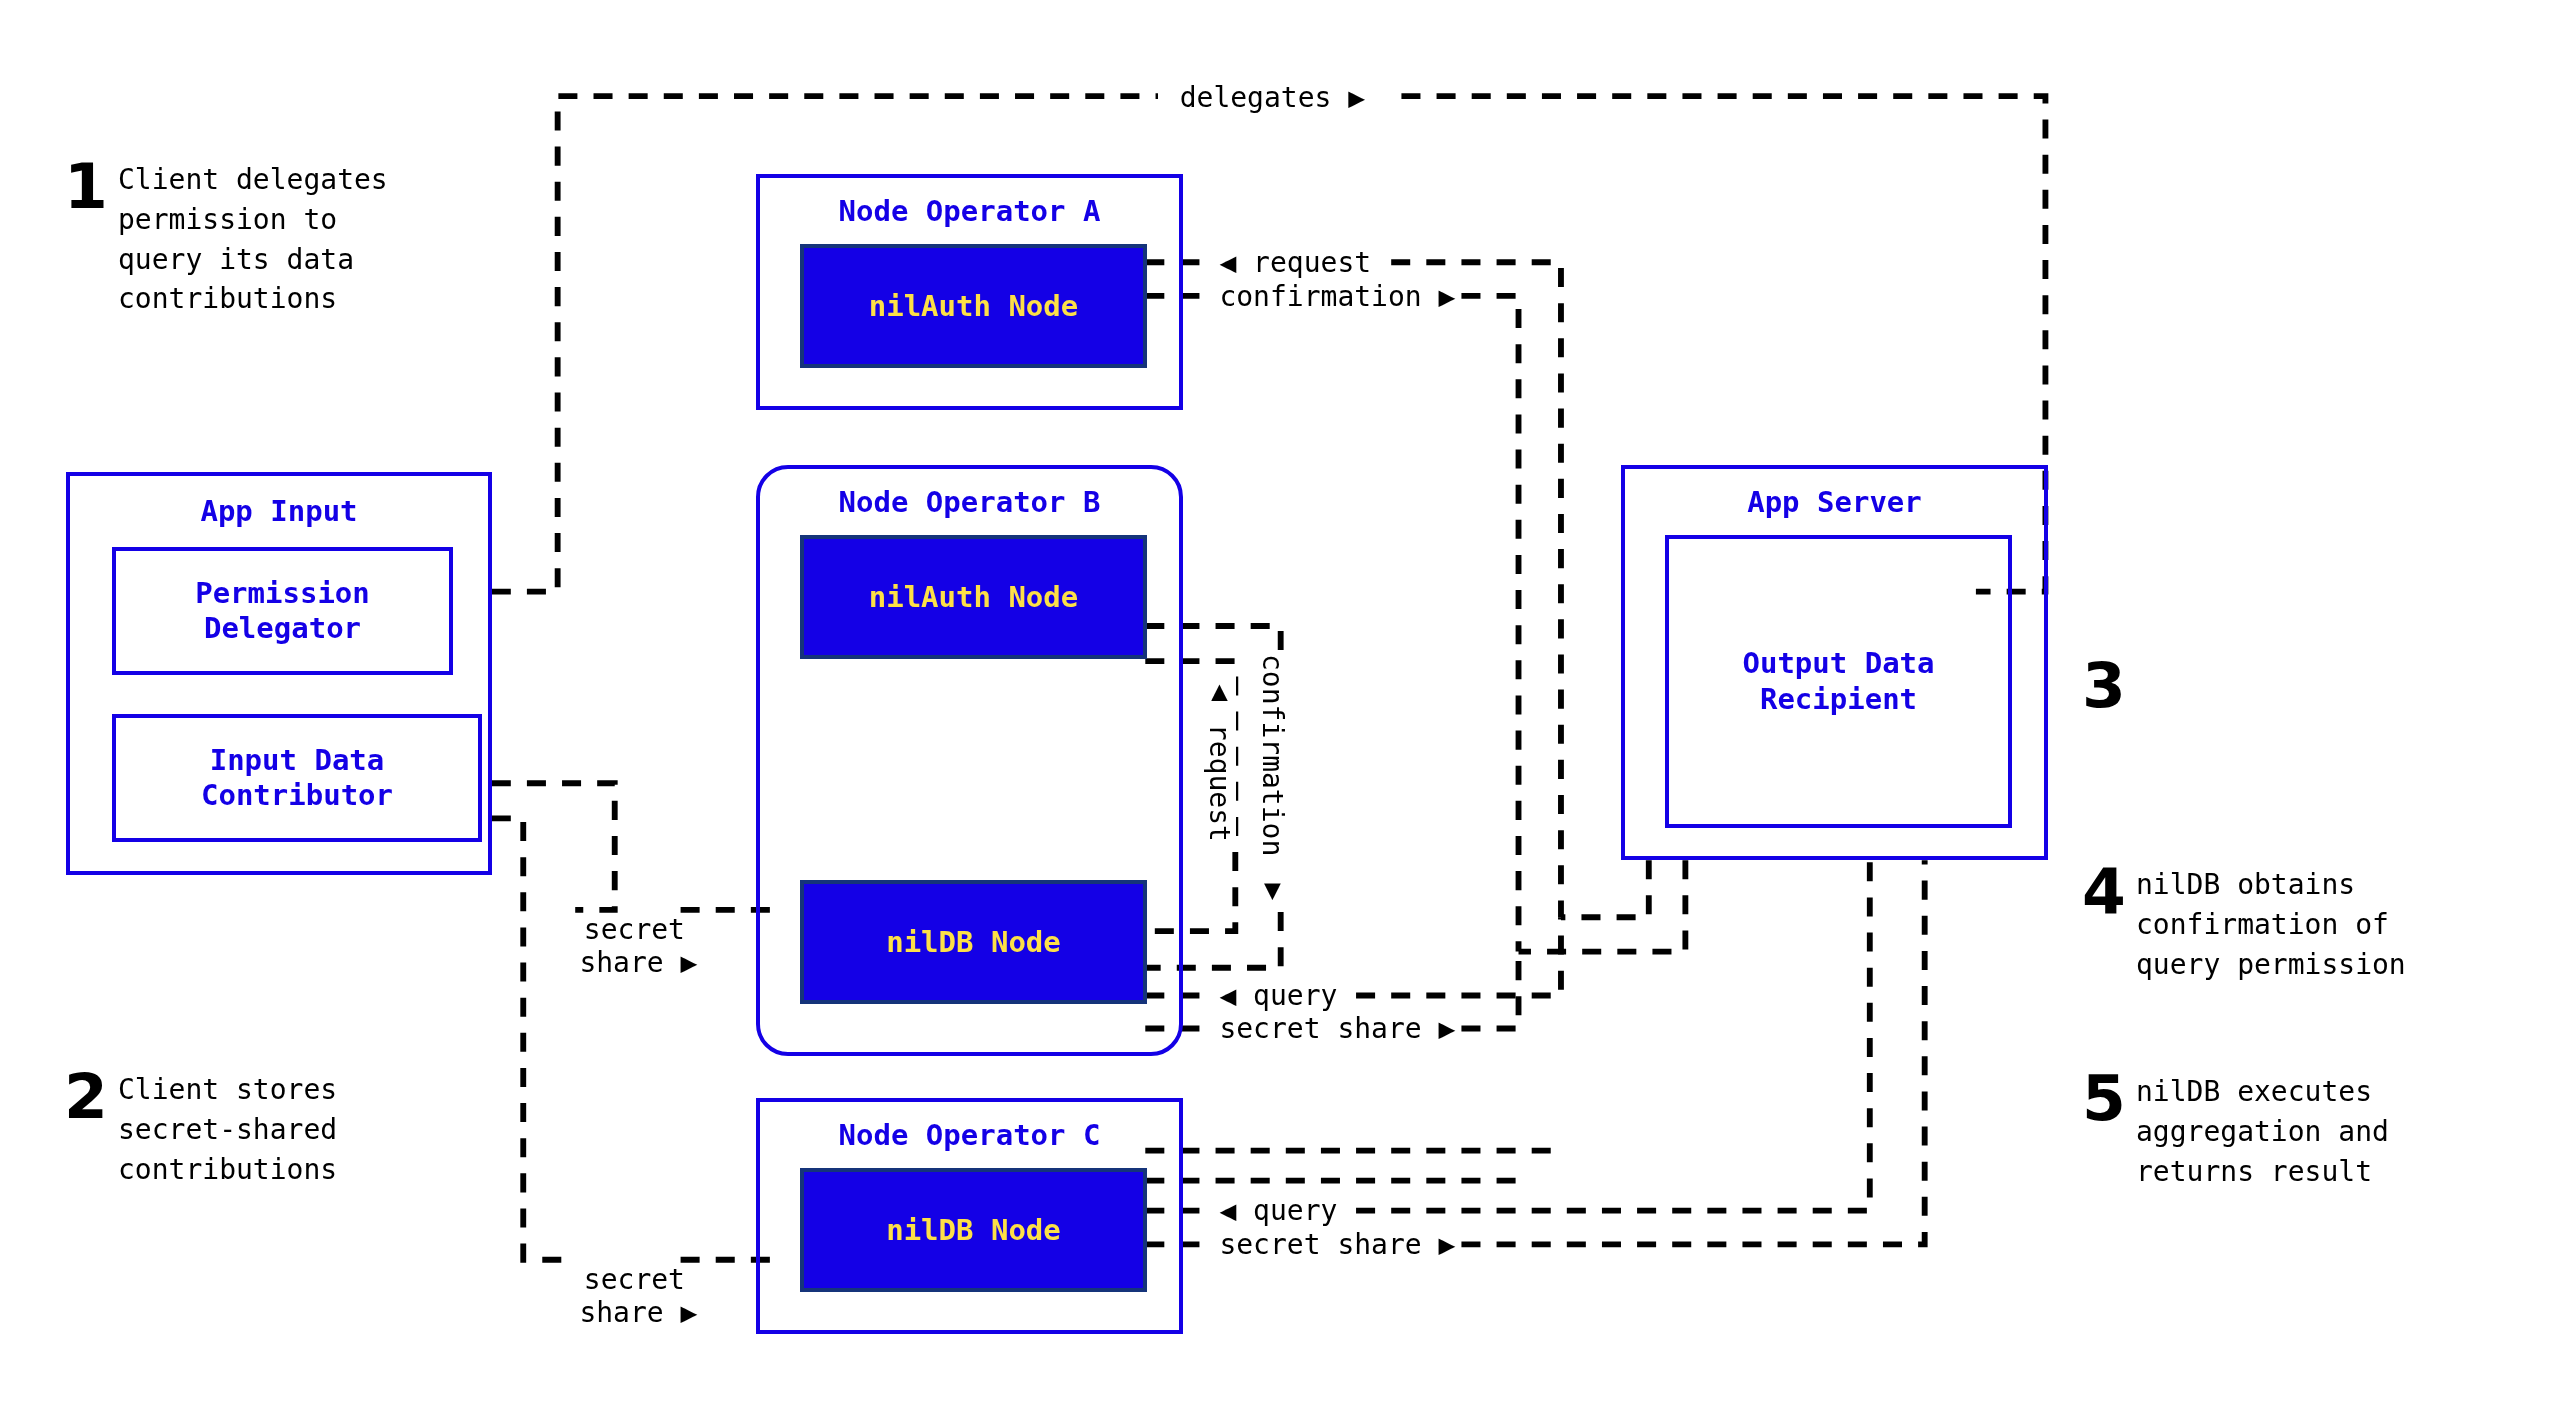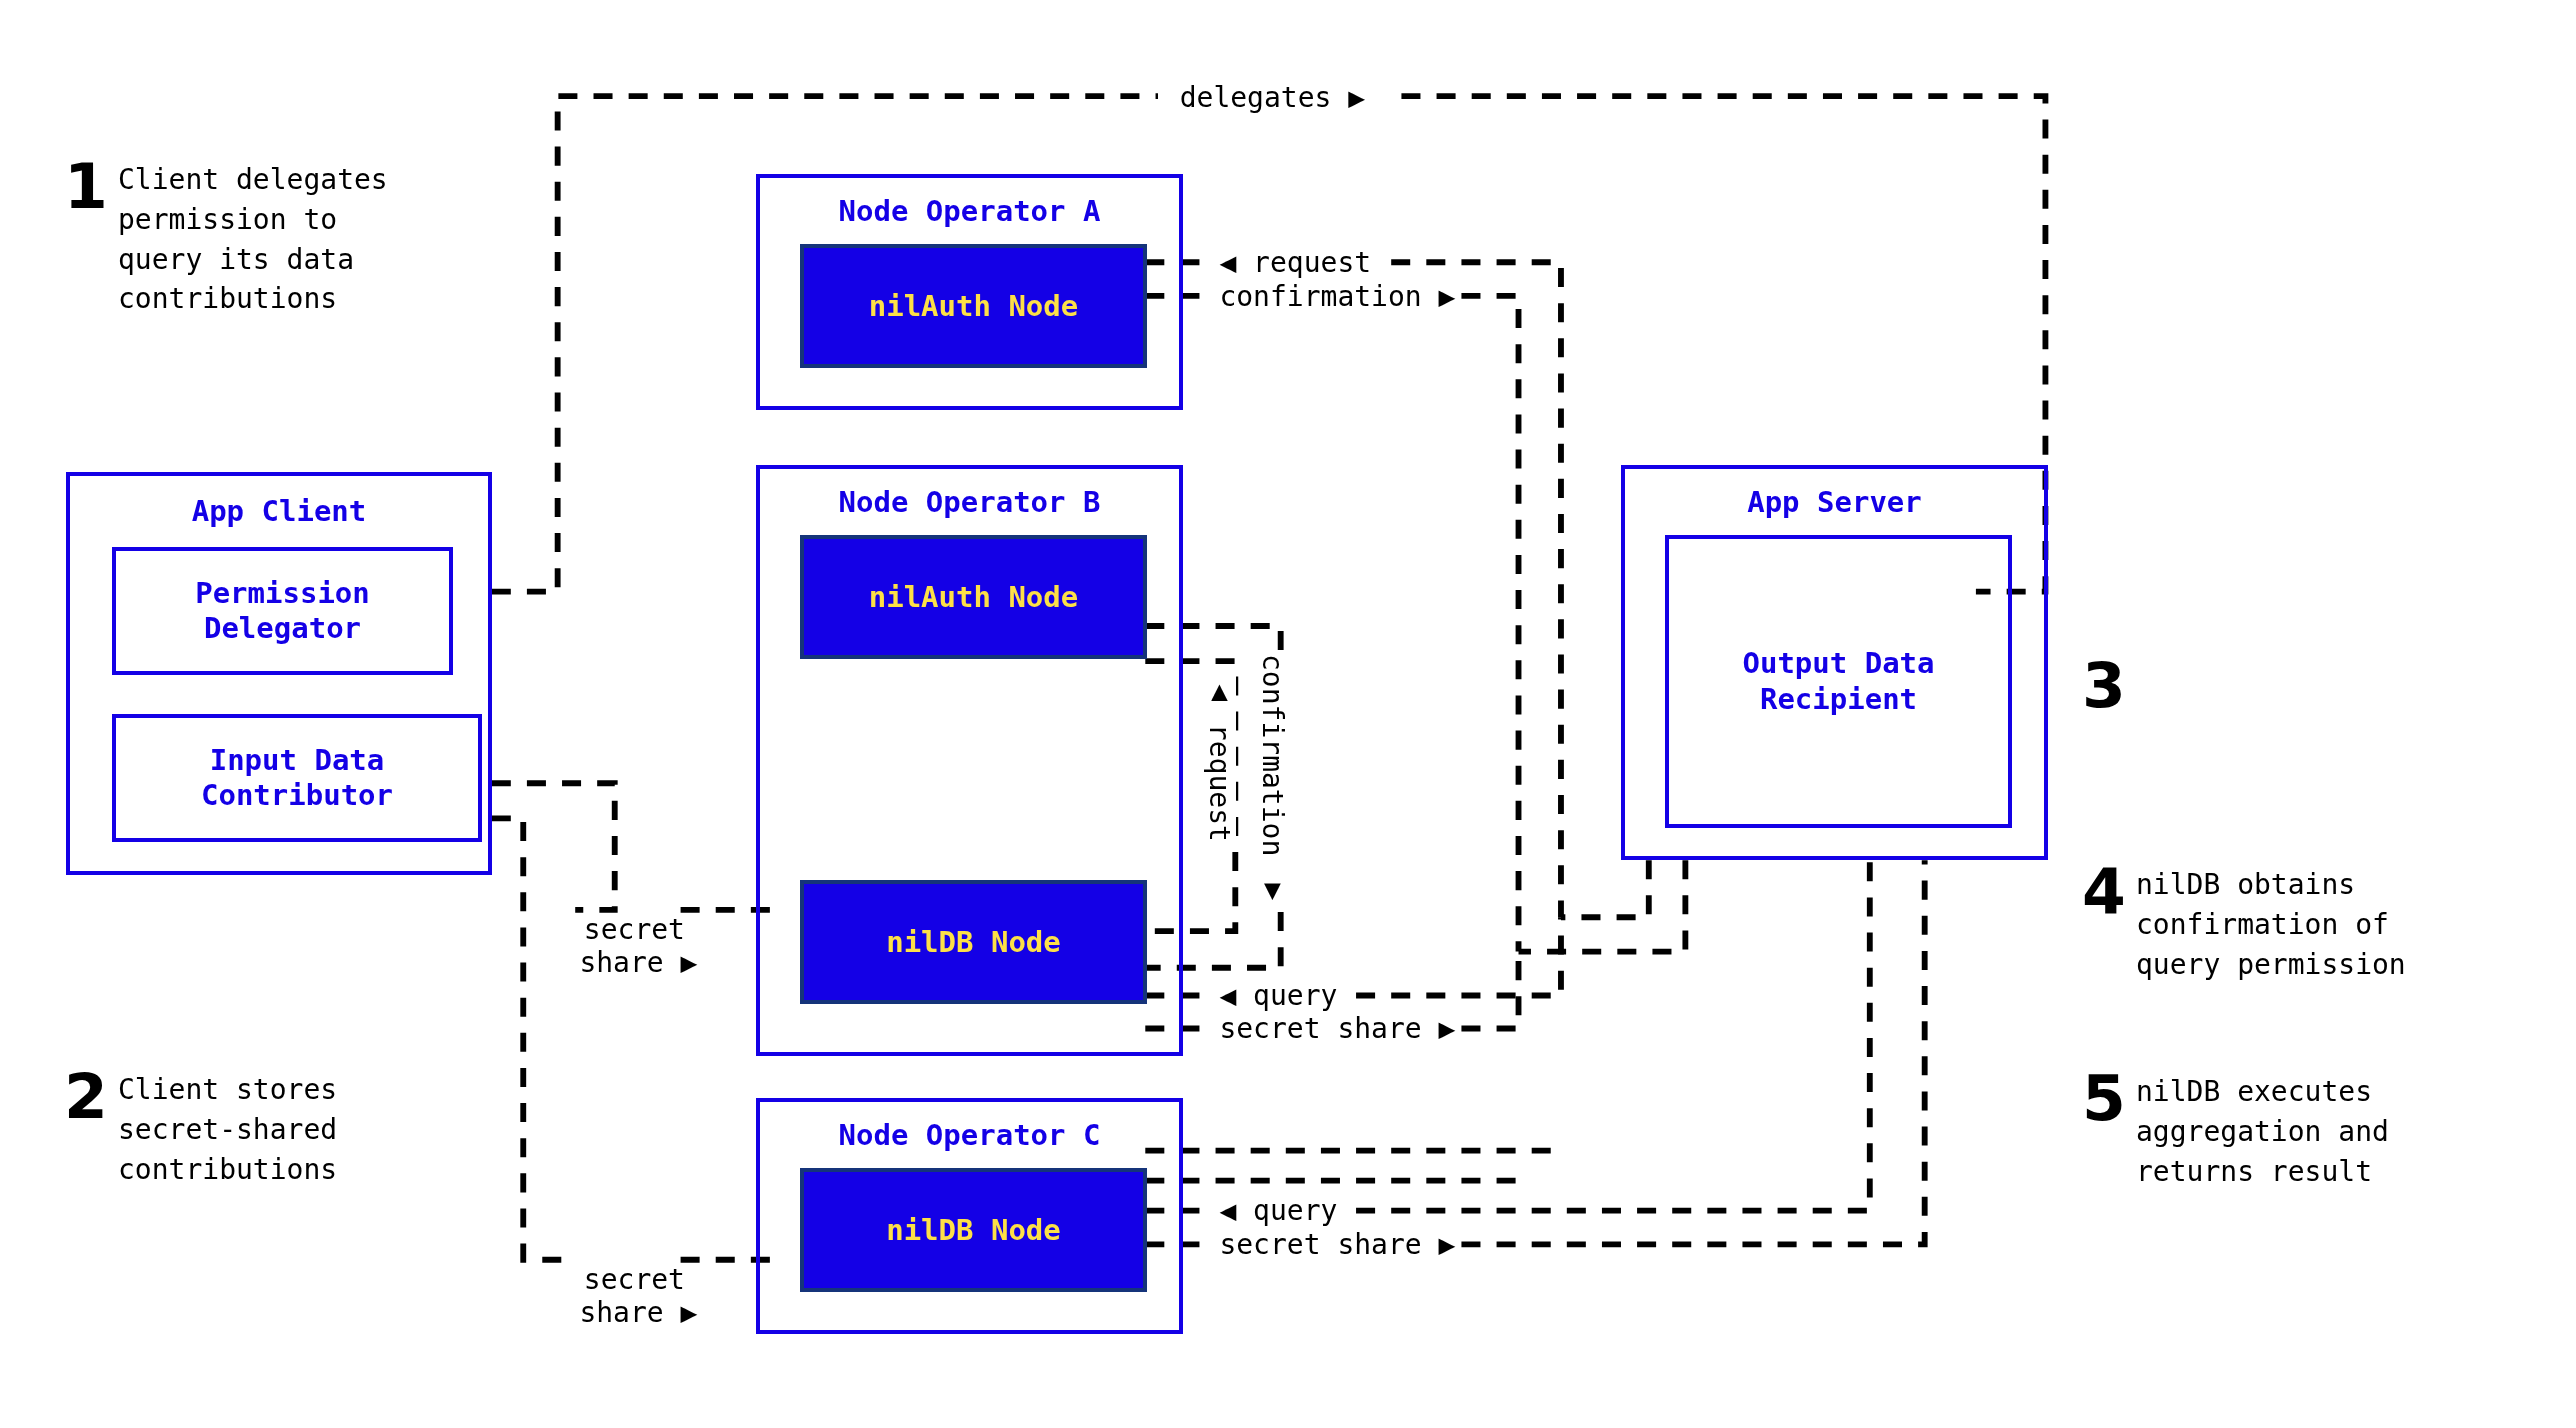--- a/index.html
+++ b/index.html
@@ -64,33 +64,33 @@
 
       <path d="M 1565 1572 L 2133 1572"></path>
       <path d="M 1565 1613 L 2075 1613"></path>
 
       <path d="M 2253 1175 L 2253 1253 L 2133 1253"></path>
       <path d="M 2303 1175 L 2303 1300 L 2075 1300"></path>
     </g>
   </svg>
 
   <div class="grp" style="left:66px; top:472px; width:426px; height:403px;">
-    <div class="grp-title" style="top:18.3px;">App Client</div>
+    <div class="grp-title" style="top:18.3px;">App Input</div>
     <div class="subbox" style="left:42px; top:71px; width:341px; height:128px; white-space:pre-line;">Permission
 Delegator</div>
     <div class="subbox" style="left:42px; top:238px; width:370px; height:128px; white-space:pre-line;">Input Data
 Contributor</div>
   </div>
 
   <div class="grp" style="left:756px; top:174px; width:427px; height:236px;">
     <div class="grp-title" style="top:16px;">Node Operator A</div>
     <div class="node" style="left:40px; top:66px; width:347px; height:124px;">nilAuth Node</div>
   </div>
 
-  <div class="grp" style="left:756px; top:465px; width:427px; height:591px;">
+  <div class="grp" style="left:756px; top:465px; width:427px; height:591px;border-radius:32px;">
     <div class="grp-title" style="top:16px;">Node Operator B</div>
     <div class="node" style="left:40px; top:66px; width:347px; height:124px;">nilAuth Node</div>
     <div class="node" style="left:40px; top:411px; width:347px; height:124px;">nilDB Node</div>
   </div>
 
   <div class="grp" style="left:756px; top:1098px; width:427px; height:236px;">
     <div class="grp-title" style="top:16px;">Node Operator C</div>
     <div class="node" style="left:40px; top:66px; width:347px; height:124px;">nilDB Node</div>
   </div>
 

